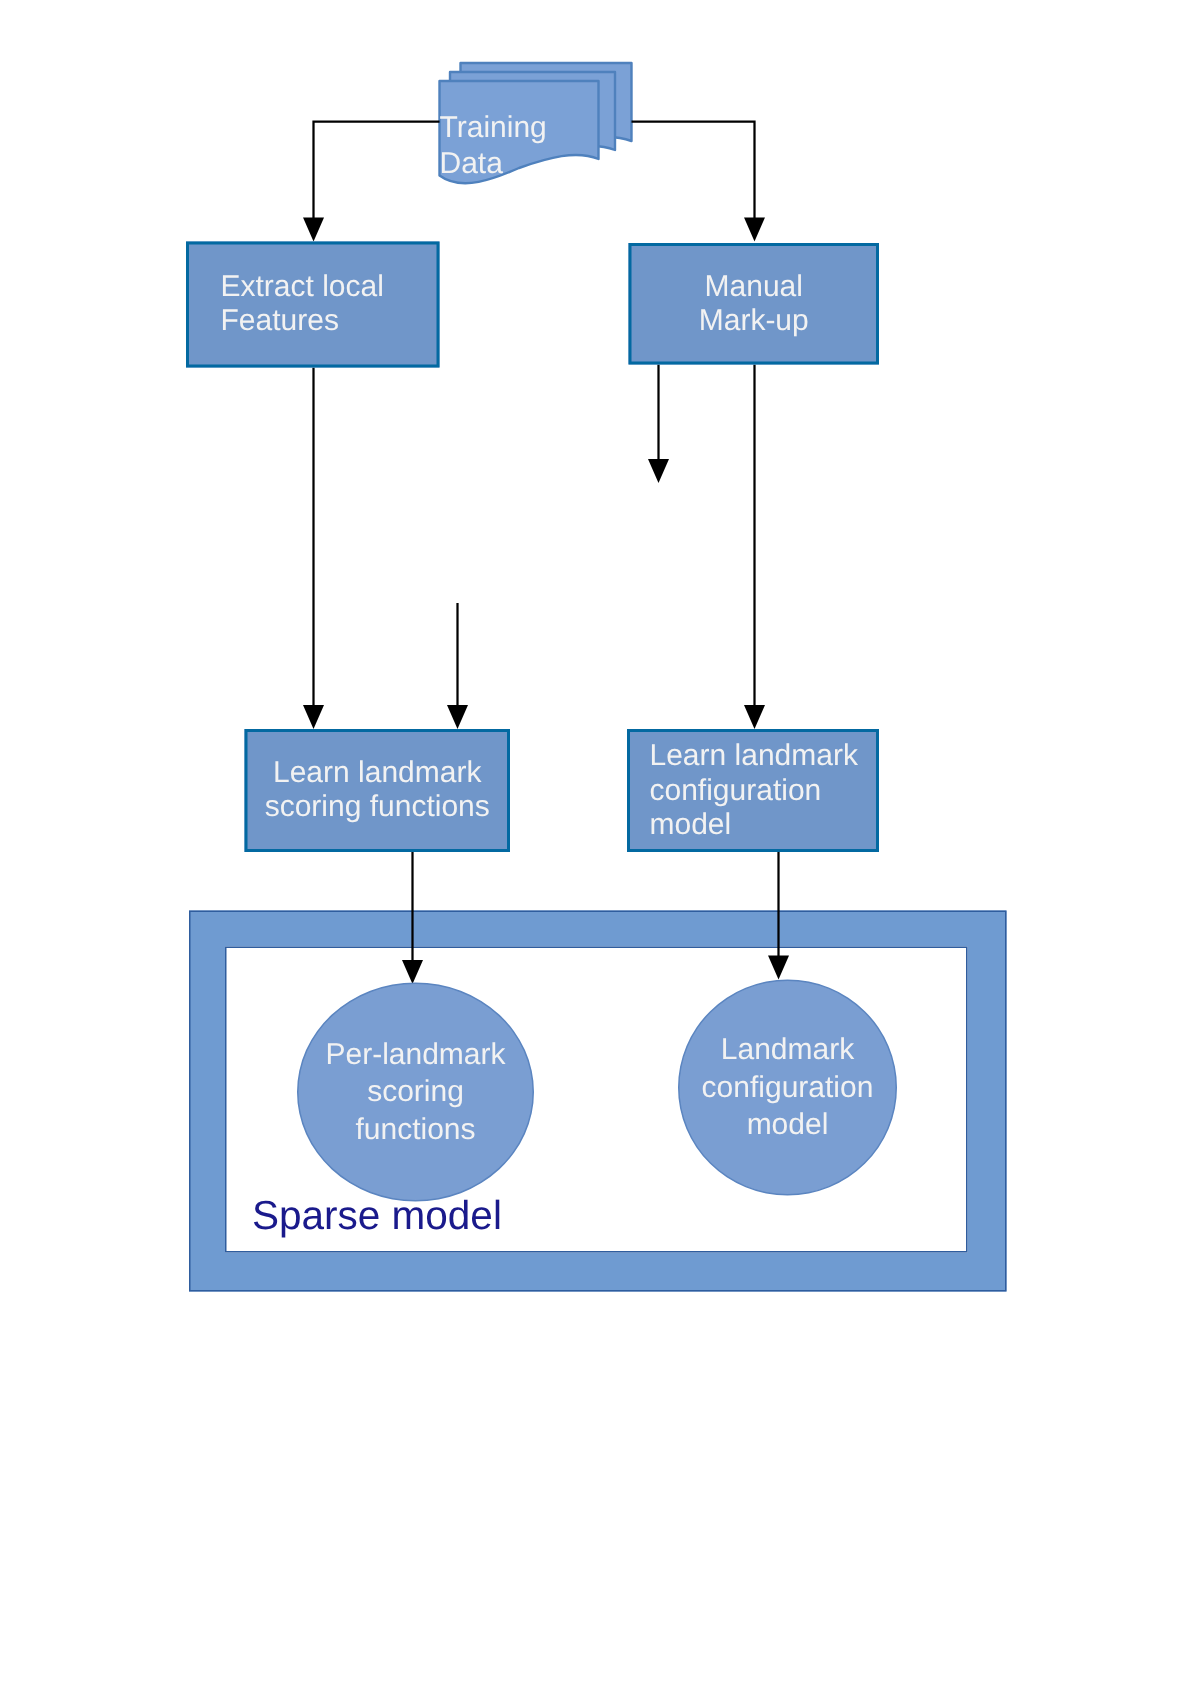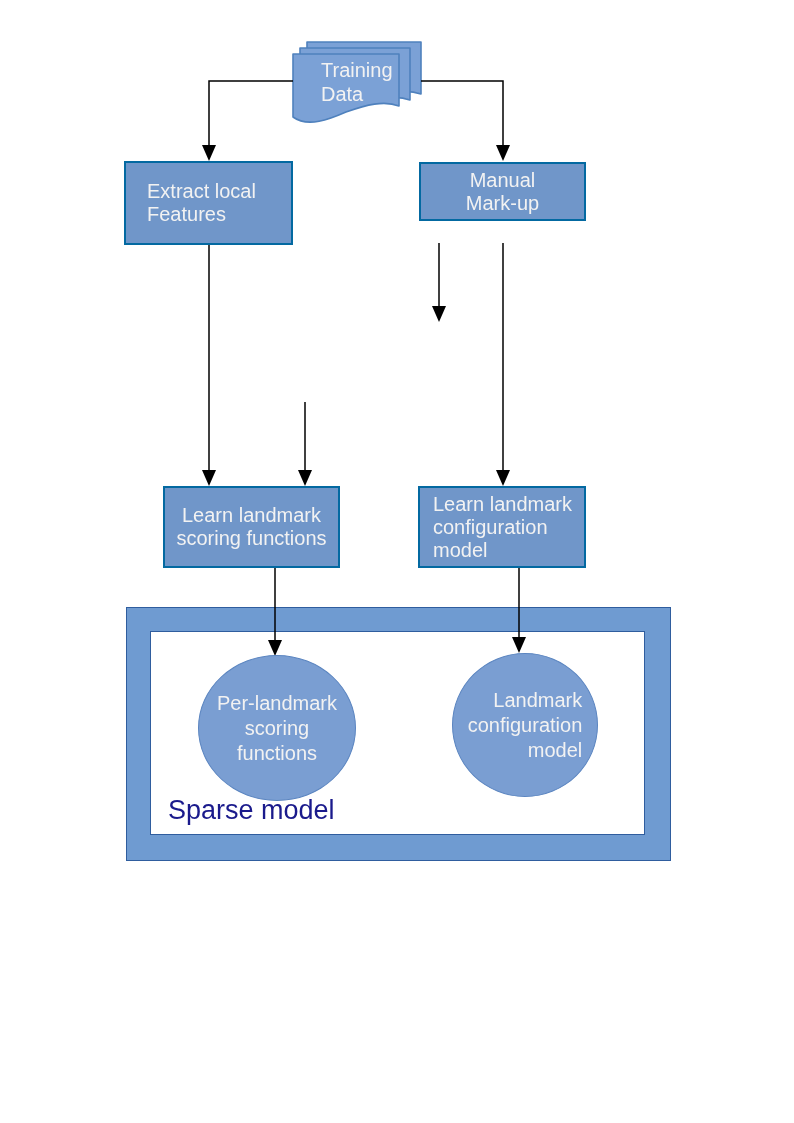--- a/index.html
+++ b/index.html
@@ -37,33 +37,32 @@
     justify-content: center;
     text-align: center;
     white-space: pre-line;
     z-index: 3;
   }
   .node.align-left {
     justify-content: flex-start;
     text-align: left;
   }
   #node-extract        { left: 124px; top: 161px; width: 169px; height: 84px; padding-left: 21px; }
-  #node-manual         { left: 419px; top: 162px; width: 167px; height: 59px; }
+  #node-manual         { left: 419px; top: 162px; width: 167px; height: 81px; }
   #node-define         { left: 281px; top: 322px; width: 185px; height: 80px; }
   #node-scoring        { left: 163px; top: 486px; width: 177px; height: 82px; }
   #node-config         { left: 418px; top: 486px; width: 168px; height: 82px; padding-left: 13px; }
 
   
   #node-training-label {
     position: absolute;
-    left: 293px; top: 53px; width: 126px; height: 58px;
+    left: 293px; top: 68px; width: 126px; height: 58px;
     display: flex;
     align-items: center;
     justify-content: flex-start;
-    padding-left: 28px;
     box-sizing: border-box;
     color: #F2F2F2;
     font-size: 20px;
     line-height: 24px;
     white-space: pre-line;
     z-index: 3;
   }
 
   
   .frame-outer {
@@ -92,21 +91,21 @@
     font-size: 20px;
     line-height: 25px;
     display: flex;
     align-items: center;
     justify-content: center;
     text-align: center;
     white-space: pre-line;
     z-index: 3;
   }
   #circle-scoring { left: 198px; top: 655px; width: 158px; height: 146px; text-align: center; }
-  #circle-config  { left: 452px; top: 653px; width: 146px; height: 144px; text-align: right; }
+  #circle-config  { left: 452px; top: 653px; width: 146px; height: 144px; }
 
   #sparse-label {
     position: absolute;
     left: 168px; top: 794px;
     color: #1A1A8C;
     font-size: 27px;
     line-height: 32px;
     z-index: 3;
     white-space: nowrap;
   }

